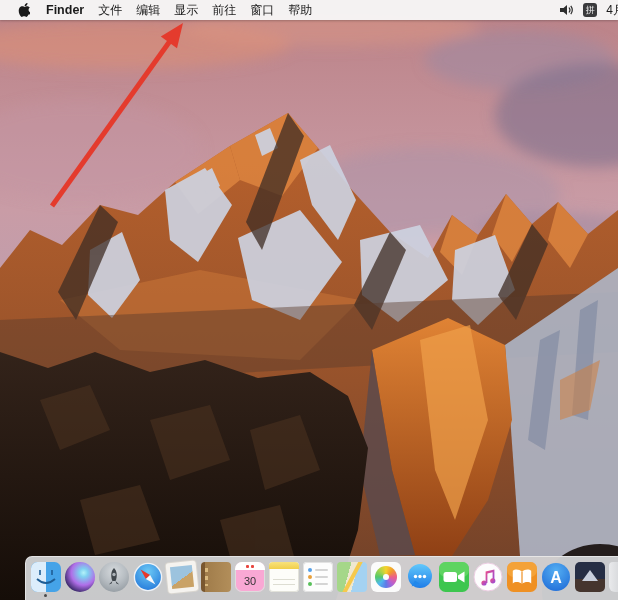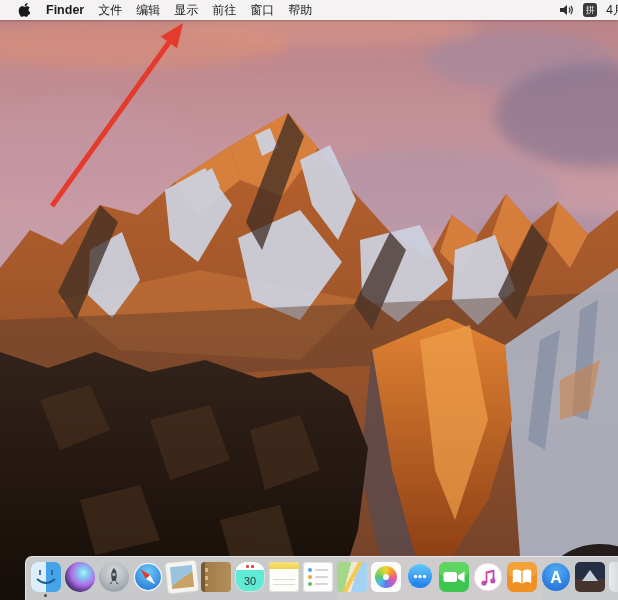--- a/index.html
+++ b/index.html
@@ -32,21 +32,21 @@
   .rundot{position:absolute;left:13px;bottom:-5px;width:3px;height:3px;
           border-radius:50%;background:#4a4a4a;}
   
   .i-siri{border-radius:50%;background:radial-gradient(circle at 62% 36%,#b4f2f8 0%,#7fd0f0 16%,#b06ee8 46%,#3a2a6a 76%,#211e3c 100%);}
   .i-launchpad{border-radius:50%;background:radial-gradient(circle at 50% 32%,#d6dadd 0%,#b8bec3 45%,#878f96 100%);}
   .i-mail{background:#f5f3ef;border-radius:3px;transform:rotate(-6deg);box-shadow:0 0 0 1px #d8d5cf;}
   .i-mail::after{content:"";position:absolute;inset:4px;background:linear-gradient(150deg,#9cc3de 0 55%,#c9a266 55% 100%);}
   .i-contacts{border-radius:4px;background:linear-gradient(90deg,#79572f 0 13%,#a07c4a 13%,#b28e5a 100%);}
   .i-contacts::after{content:"";position:absolute;left:4px;top:6px;width:3px;height:18px;
      background:repeating-linear-gradient(#d9b97e 0 4px,transparent 4px 8px);}
-  .i-calendar{background:#5eead4;border-radius:12px;overflow:hidden;box-shadow:0 0 0 1px #ddd inset;}
+  .i-calendar{background:#f9a8d4;border-radius:7px;overflow:hidden;box-shadow:0 0 0 1px #ddd inset;}
   .i-calendar .cal-top{position:absolute;top:0;left:0;right:0;height:8px;background:#fff;
      display:flex;align-items:center;justify-content:center;gap:2px;}
   .i-calendar .cal-top i{width:3px;height:3px;background:#e8473f;border-radius:1px;}
   .i-calendar .cal-day{position:absolute;top:8px;left:0;right:0;bottom:0;display:flex;
      align-items:center;justify-content:center;font-size:11px;color:#333;}
   .i-notes{background:#fdfdf9;border-radius:4px;overflow:hidden;box-shadow:0 0 0 1px #e2e2da inset;}
   .i-notes::before{content:"";position:absolute;top:0;left:0;right:0;height:7px;
      background:linear-gradient(#f8e27c,#f1cf4b);}
   .i-notes::after{content:"";position:absolute;left:4px;right:4px;top:13px;height:10px;
      background:repeating-linear-gradient(#fdfdf9 0 4px,#ddddd2 4px 5px);}

